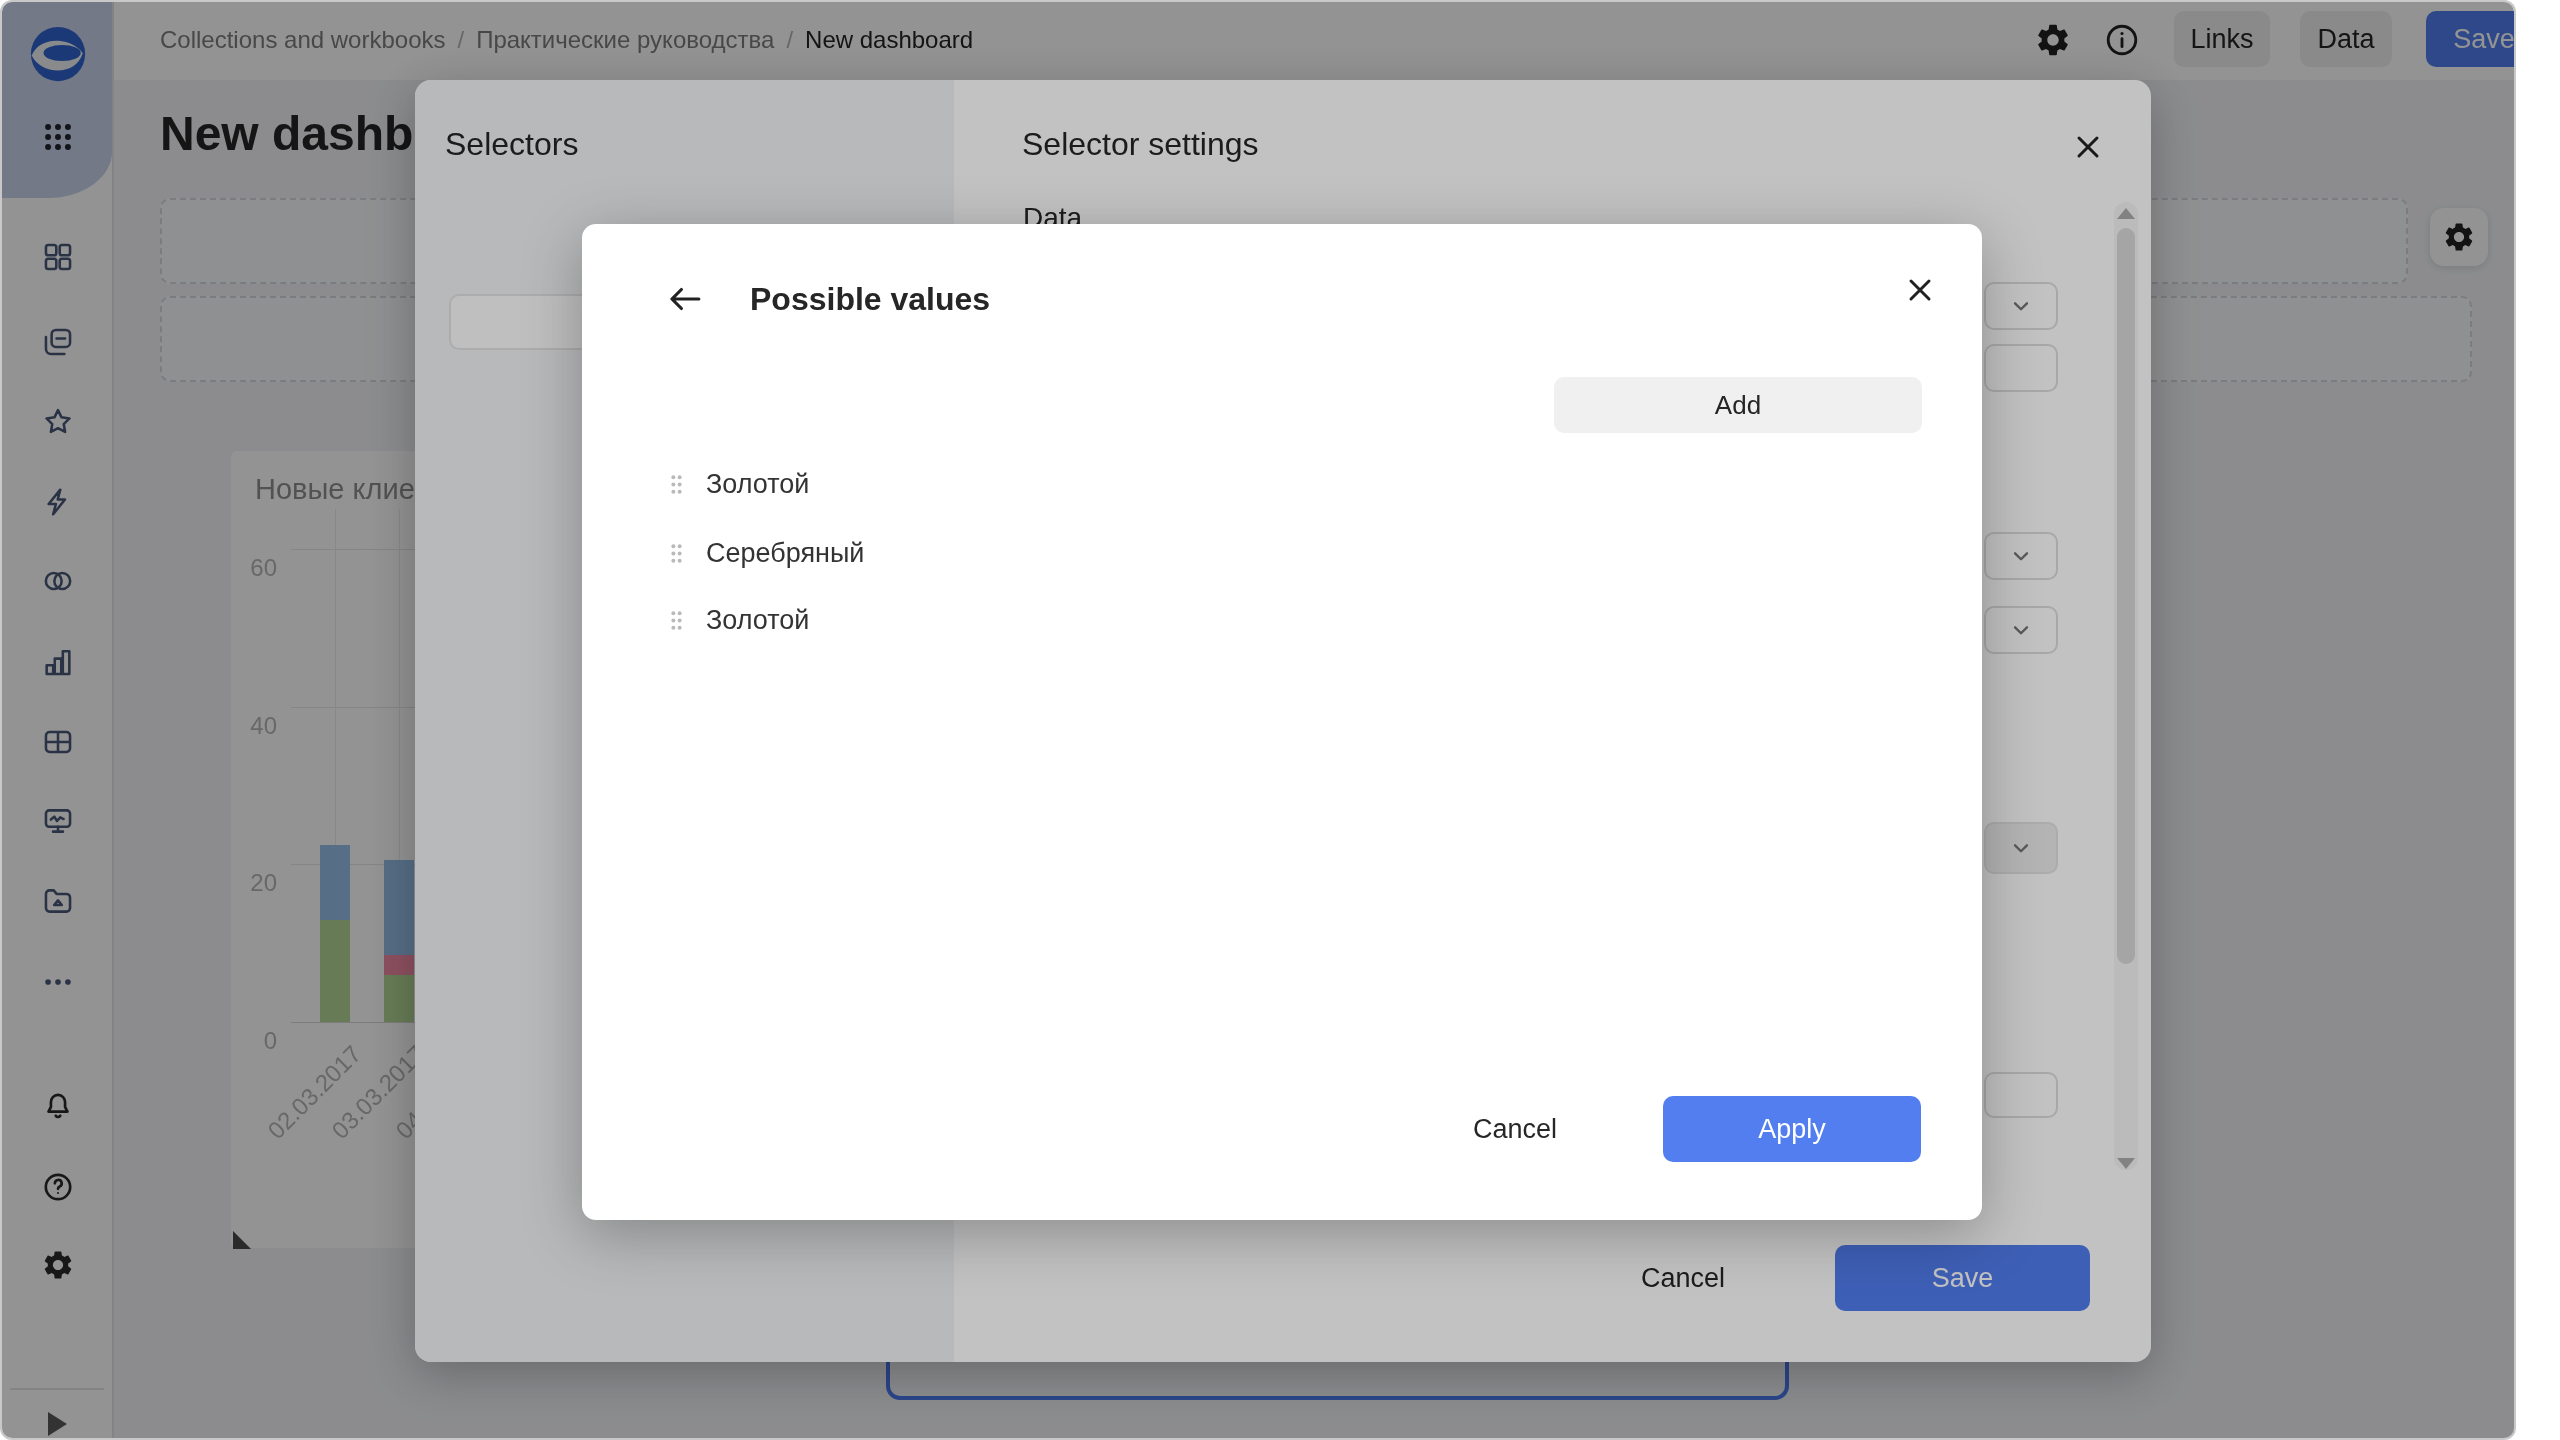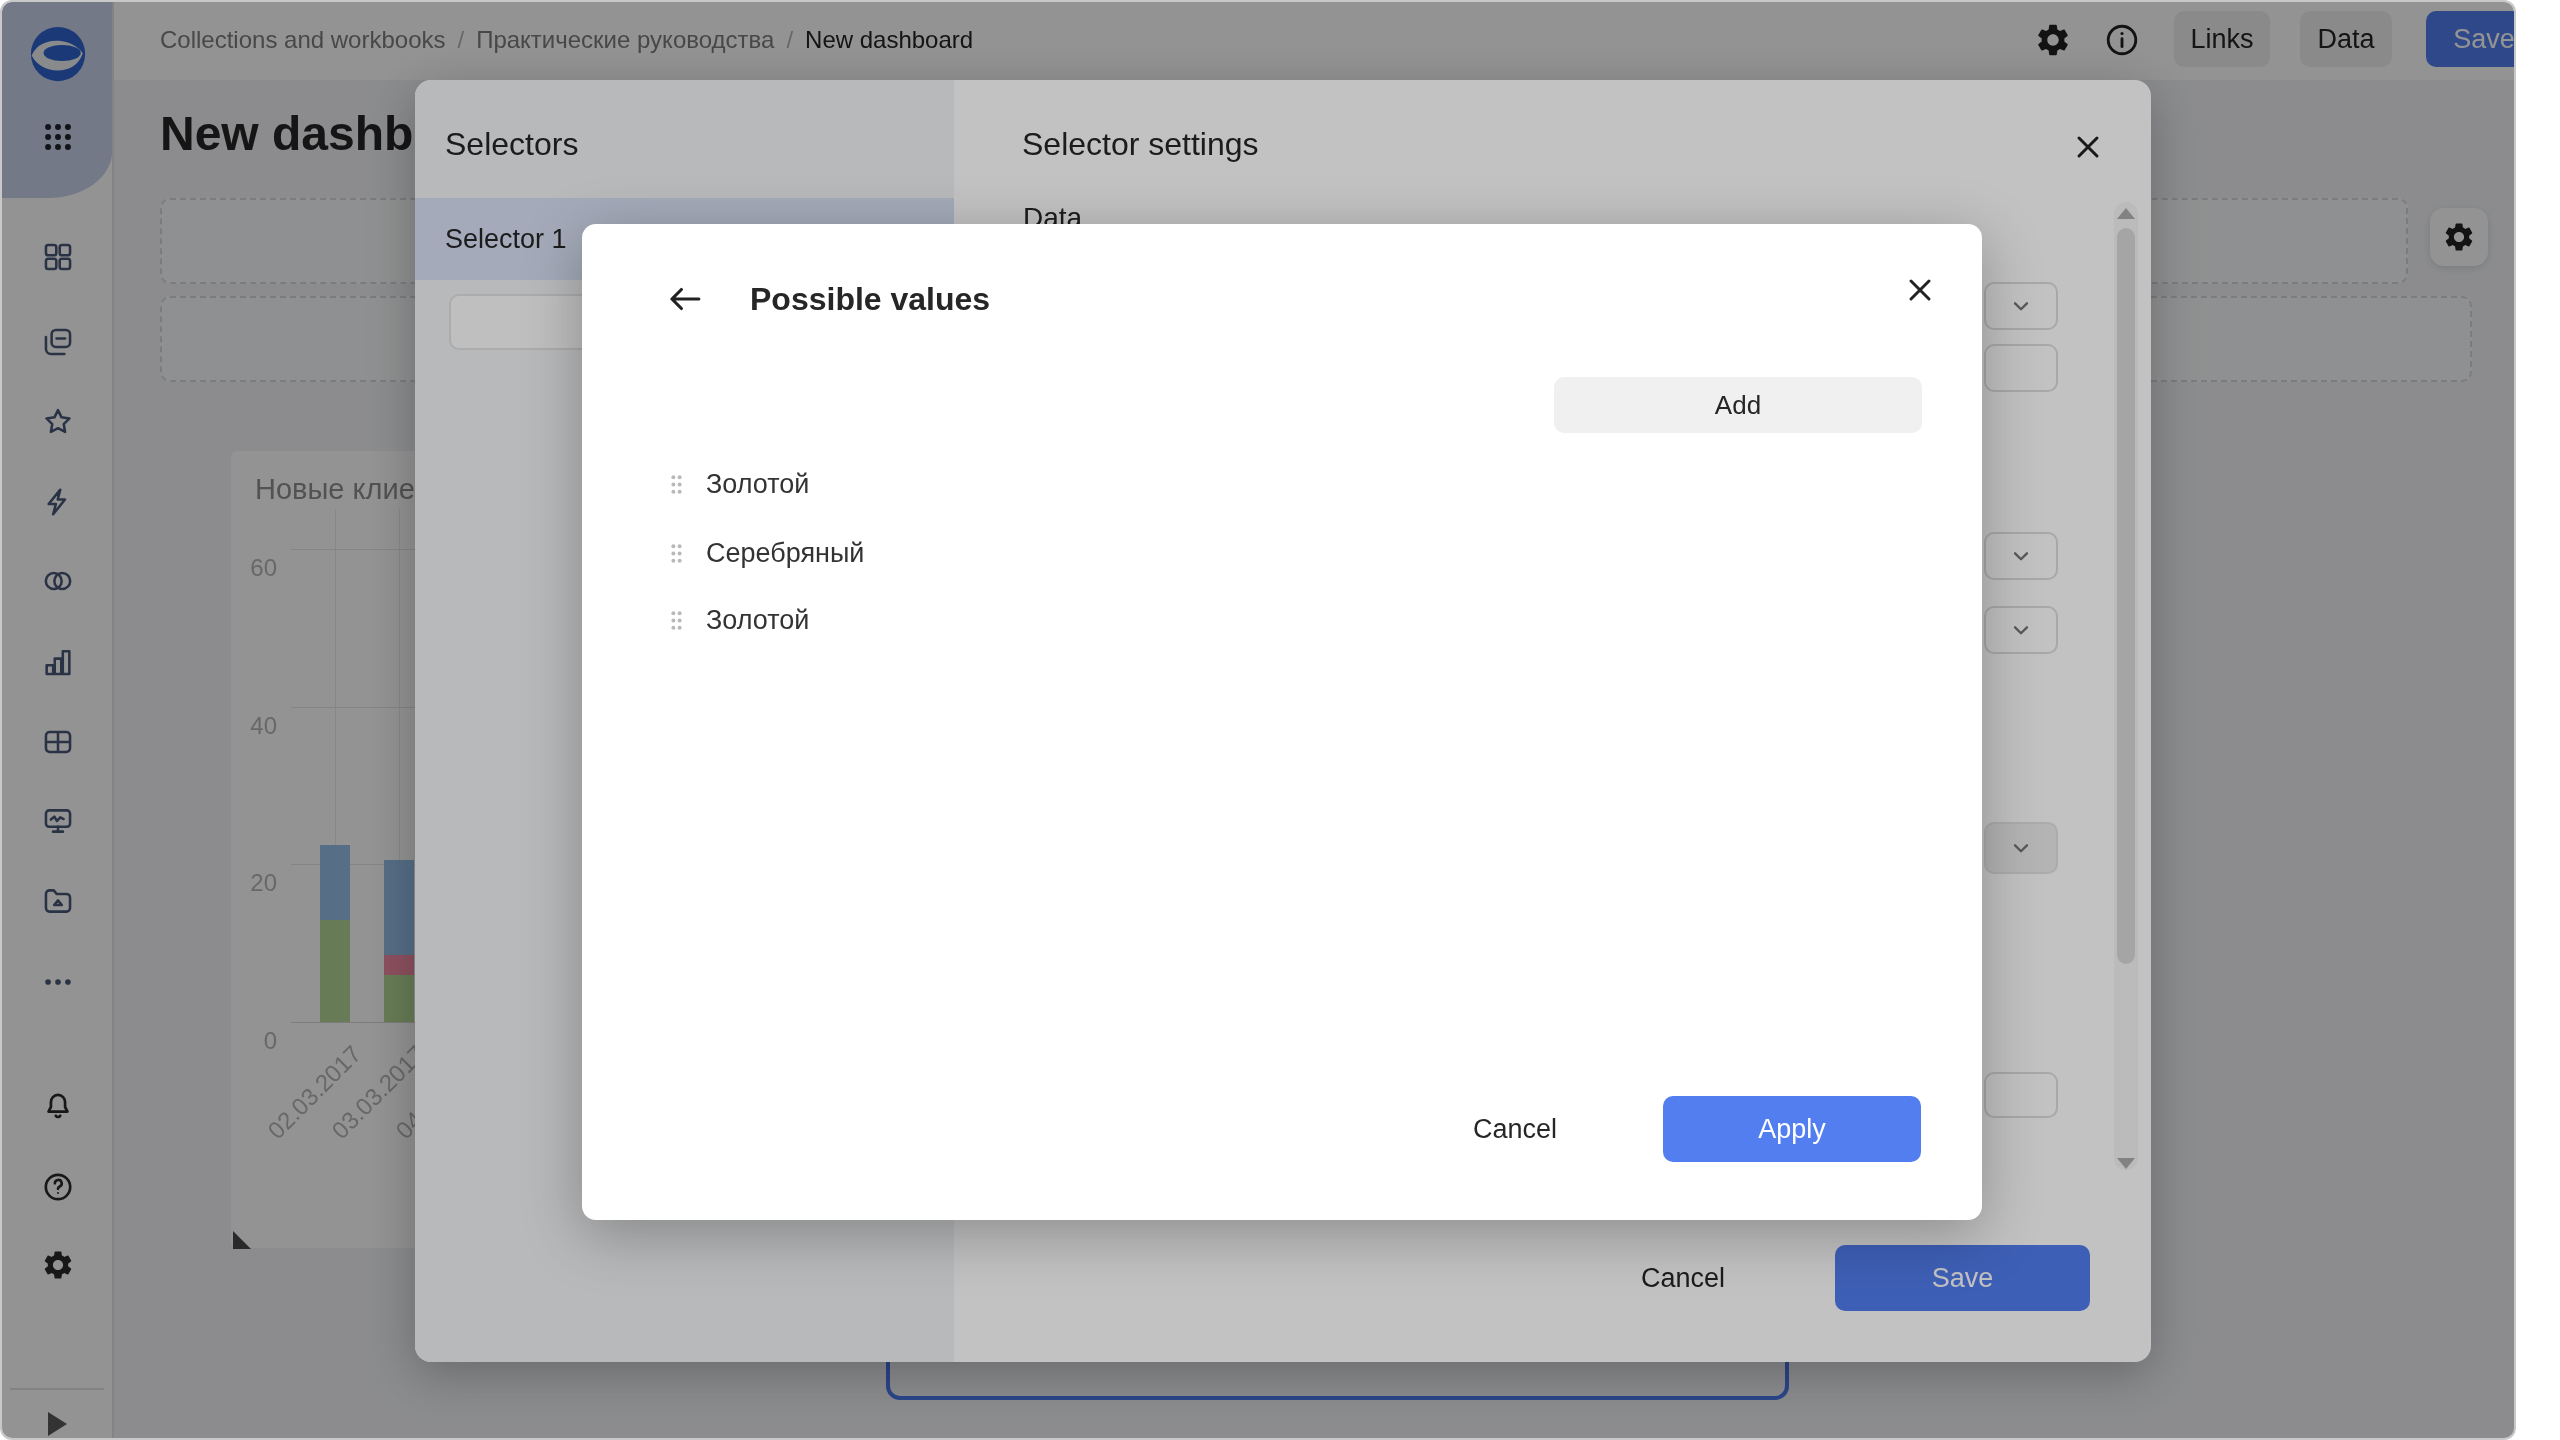--- a/index.html
+++ b/index.html
@@ -268,23 +268,20 @@
     <div class="abs blue-widget" style="left:884px;top:1290px;width:903px;height:108px"></div>
 
     <div class="abs pg-scroll" style="left:2548px;top:78px;width:10px;height:1360px"></div>
   </div>
 
   <div class="abs overlay"></div>
 
   <div class="abs dialog">
     <div class="abs d-left">
       <div class="abs ttl" style="left:30px;top:46px">Selectors</div>
-      <div class="abs sel-row">
-        <span>Selector 1</span>
-      </div>
       <div class="abs outline-btn" style="left:34px;top:214px;width:340px;height:56px"></div>
     </div>
 
     <div class="abs ttl" style="left:607px;top:46px">Selector settings</div>
     <svg class="abs ico xclose" style="left:1655px;top:49px" width="36" height="36" viewBox="0 0 24 24">
         <use href="#i-x"></use>
       </svg>
 
     <div class="abs sec-label" style="left:608px;top:122px">Data</div>
 

